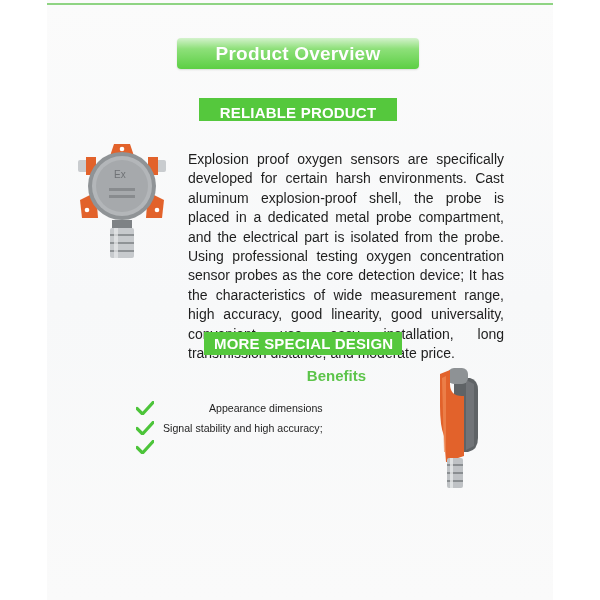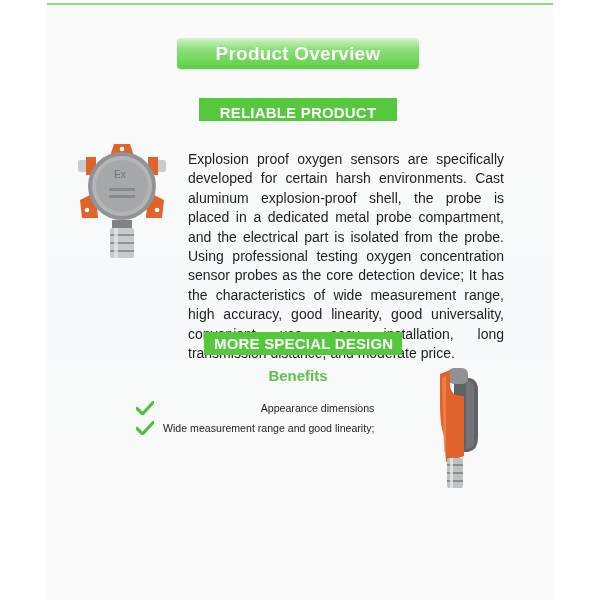--- a/index.html
+++ b/index.html
@@ -34,21 +34,21 @@
   .section-banner span { color: #fff; font-weight: bold; font-size: 15px; letter-spacing: 0.2px; }
   .banner-reliable { left: 199px; top: 98px; width: 198px; align-items: flex-end; }
   .banner-special { left: 204px; top: 332px; width: 198px; justify-content: flex-start; padding-left: 10px; }
 
   .desc {
     position: absolute; left: 188px; top: 150px; width: 316px;
     font-size: 14px; line-height: 19.4px; color: #1e1e1e; text-align: justify;
   }
 
   .benefits-title {
-    position: absolute; left: 230px; top: 367px; width: 136px; text-align: center;
+    position: absolute; left: 230px; top: 367px; width: 136px; text-align: right;
     color: #5cc44a; font-weight: bold; font-size: 15px;
   }
 
   .benefits {
     position: absolute; left: 136px; top: 398px; list-style: none;
   }
   .benefits li {
     display: flex; align-items: center; height: 19.8px;
     font-size: 10.6px; color: #1e1e1e; justify-content: space-between;
   }
@@ -115,21 +115,26 @@
   <li>
     <svg class="check" viewBox="0 0 18 14">
         <path d="M1 7.5 L6.5 13 L17 1.5" stroke="#4cc43a" stroke-width="3.2" fill="none" stroke-linecap="round" stroke-linejoin="round"></path>
       </svg>
     <span>Appearance dimensions</span>
   </li>
   <li>
     <svg class="check" viewBox="0 0 18 14">
         <path d="M1 7.5 L6.5 13 L17 1.5" stroke="#4cc43a" stroke-width="3.2" fill="none" stroke-linecap="round" stroke-linejoin="round"></path>
       </svg>
-    <span>Wide measurement range and good linearity;</span>
+    <span>Signal stability and high accuracy;</span>
+  </li>
+  <li>
+    <svg class="check" viewBox="0 0 18 14">
+        <path d="M1 7.5 L6.5 13 L17 1.5" stroke="#4cc43a" stroke-width="3.2" fill="none" stroke-linecap="round" stroke-linejoin="round"></path>
+      </svg>
   </li>
 </ul>
 
 <svg class="product-img img-side" viewBox="0 0 42 126">
 
   <path d="M18 12 L34 12 Q42 14 42 24 L42 72 Q42 84 32 86 L18 86 Z" fill="#5f6366"></path>
   <path d="M30 14 L38 18 L38 80 L30 84 Z" fill="#7d8184" opacity="0.6"></path>
 
   <rect x="12" y="2" width="20" height="16" rx="6" fill="#8e9295"></rect>
 

